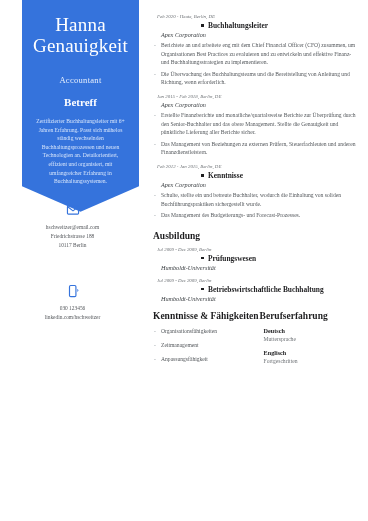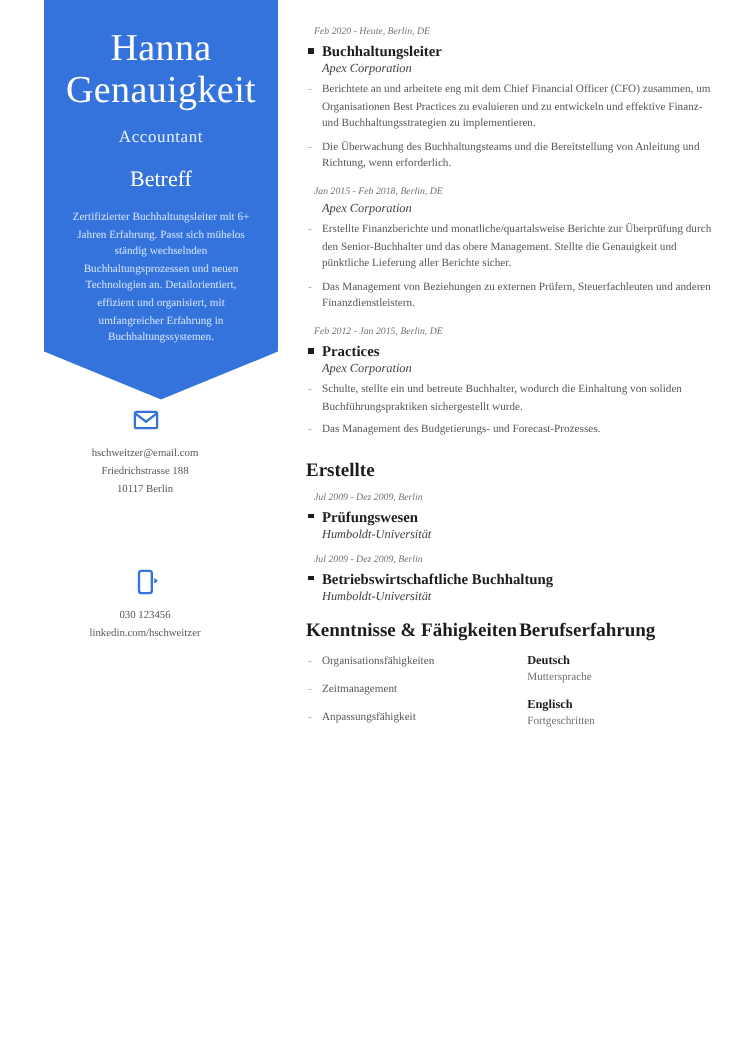--- a/index.html
+++ b/index.html
@@ -44,28 +44,28 @@
   .name {
     color: #ffffff;
     font-size: 19px;
     line-height: 21px;
     font-weight: 400;
     letter-spacing: 0.2px;
   }
   .job-title {
     color: #e8f0fd;
     font-size: 8.5px;
-    margin-top: 7px;
+    margin-top: 19px;
     letter-spacing: 0.3px;
   }
   .subject-heading {
     color: #ffffff;
     font-size: 11px;
     margin-top: 11px;
-    font-weight: 400;
+    font-weight: 700;
   }
   .summary {
     color: #d7e5fb;
     font-size: 5.6px;
     line-height: 8.6px;
     margin-top: 9px;
     text-align: center;
     padding: 0 4px;
   }
 
@@ -113,20 +113,21 @@
     margin-left: 4px;
     margin-bottom: 2px;
   }
   .entry-role {
     font-size: 7.4px;
     font-weight: 700;
     color: #1d1d1f;
     position: relative;
     padding-left: 8px;
     margin-bottom: 1px;
+    margin-left: 47px;
   }
   .entry-role .sq {
     position: absolute;
     left: 1px;
     top: 3px;
     width: 2.6px;
     height: 2.6px;
     background: #1d1d1f;
   }
   .entry-company {
@@ -245,29 +246,29 @@
       <div class="entry-date">Jan 2015 - Feb 2018, Berlin, DE</div>
       <div class="entry-company">Apex Corporation</div>
       <ul class="bullets">
         <li><span class="dash">-</span><span>Erstellte Finanzberichte und monatliche/quartalsweise Berichte zur Überprüfung durch den Senior-Buchhalter und das obere Management. Stellte die Genauigkeit und pünktliche Lieferung aller Berichte sicher.</span></li>
         <li><span class="dash">-</span><span>Das Management von Beziehungen zu externen Prüfern, Steuerfachleuten und anderen Finanzdienstleistern.</span></li>
       </ul>
     </div>
 
     <div class="entry">
       <div class="entry-date">Feb 2012 - Jan 2015, Berlin, DE</div>
-      <div class="entry-role"><span class="sq"></span><span>Practices</span></div>
+      <div class="entry-role"><span class="sq"></span><span>Kenntnisse</span></div>
       <div class="entry-company">Apex Corporation</div>
       <ul class="bullets">
         <li><span class="dash">-</span><span>Schulte, stellte ein und betreute Buchhalter, wodurch die Einhaltung von soliden Buchführungspraktiken sichergestellt wurde.</span></li>
         <li><span class="dash">-</span><span>Das Management des Budgetierungs- und Forecast-Prozesses.</span></li>
       </ul>
     </div>
 
-    <div class="section-title spaced">Erstellte</div>
+    <div class="section-title spaced">Ausbildung</div>
 
     <div class="entry">
       <div class="entry-date">Jul 2009 - Dez 2009, Berlin</div>
       <div class="entry-role"><span class="sq"></span><span>Prüfungswesen</span></div>
       <div class="entry-company">Humboldt-Universität</div>
     </div>
 
     <div class="entry">
       <div class="entry-date">Jul 2009 - Dez 2009, Berlin</div>
       <div class="entry-role"><span class="sq"></span><span>Betriebswirtschaftliche Buchhaltung</span></div>

